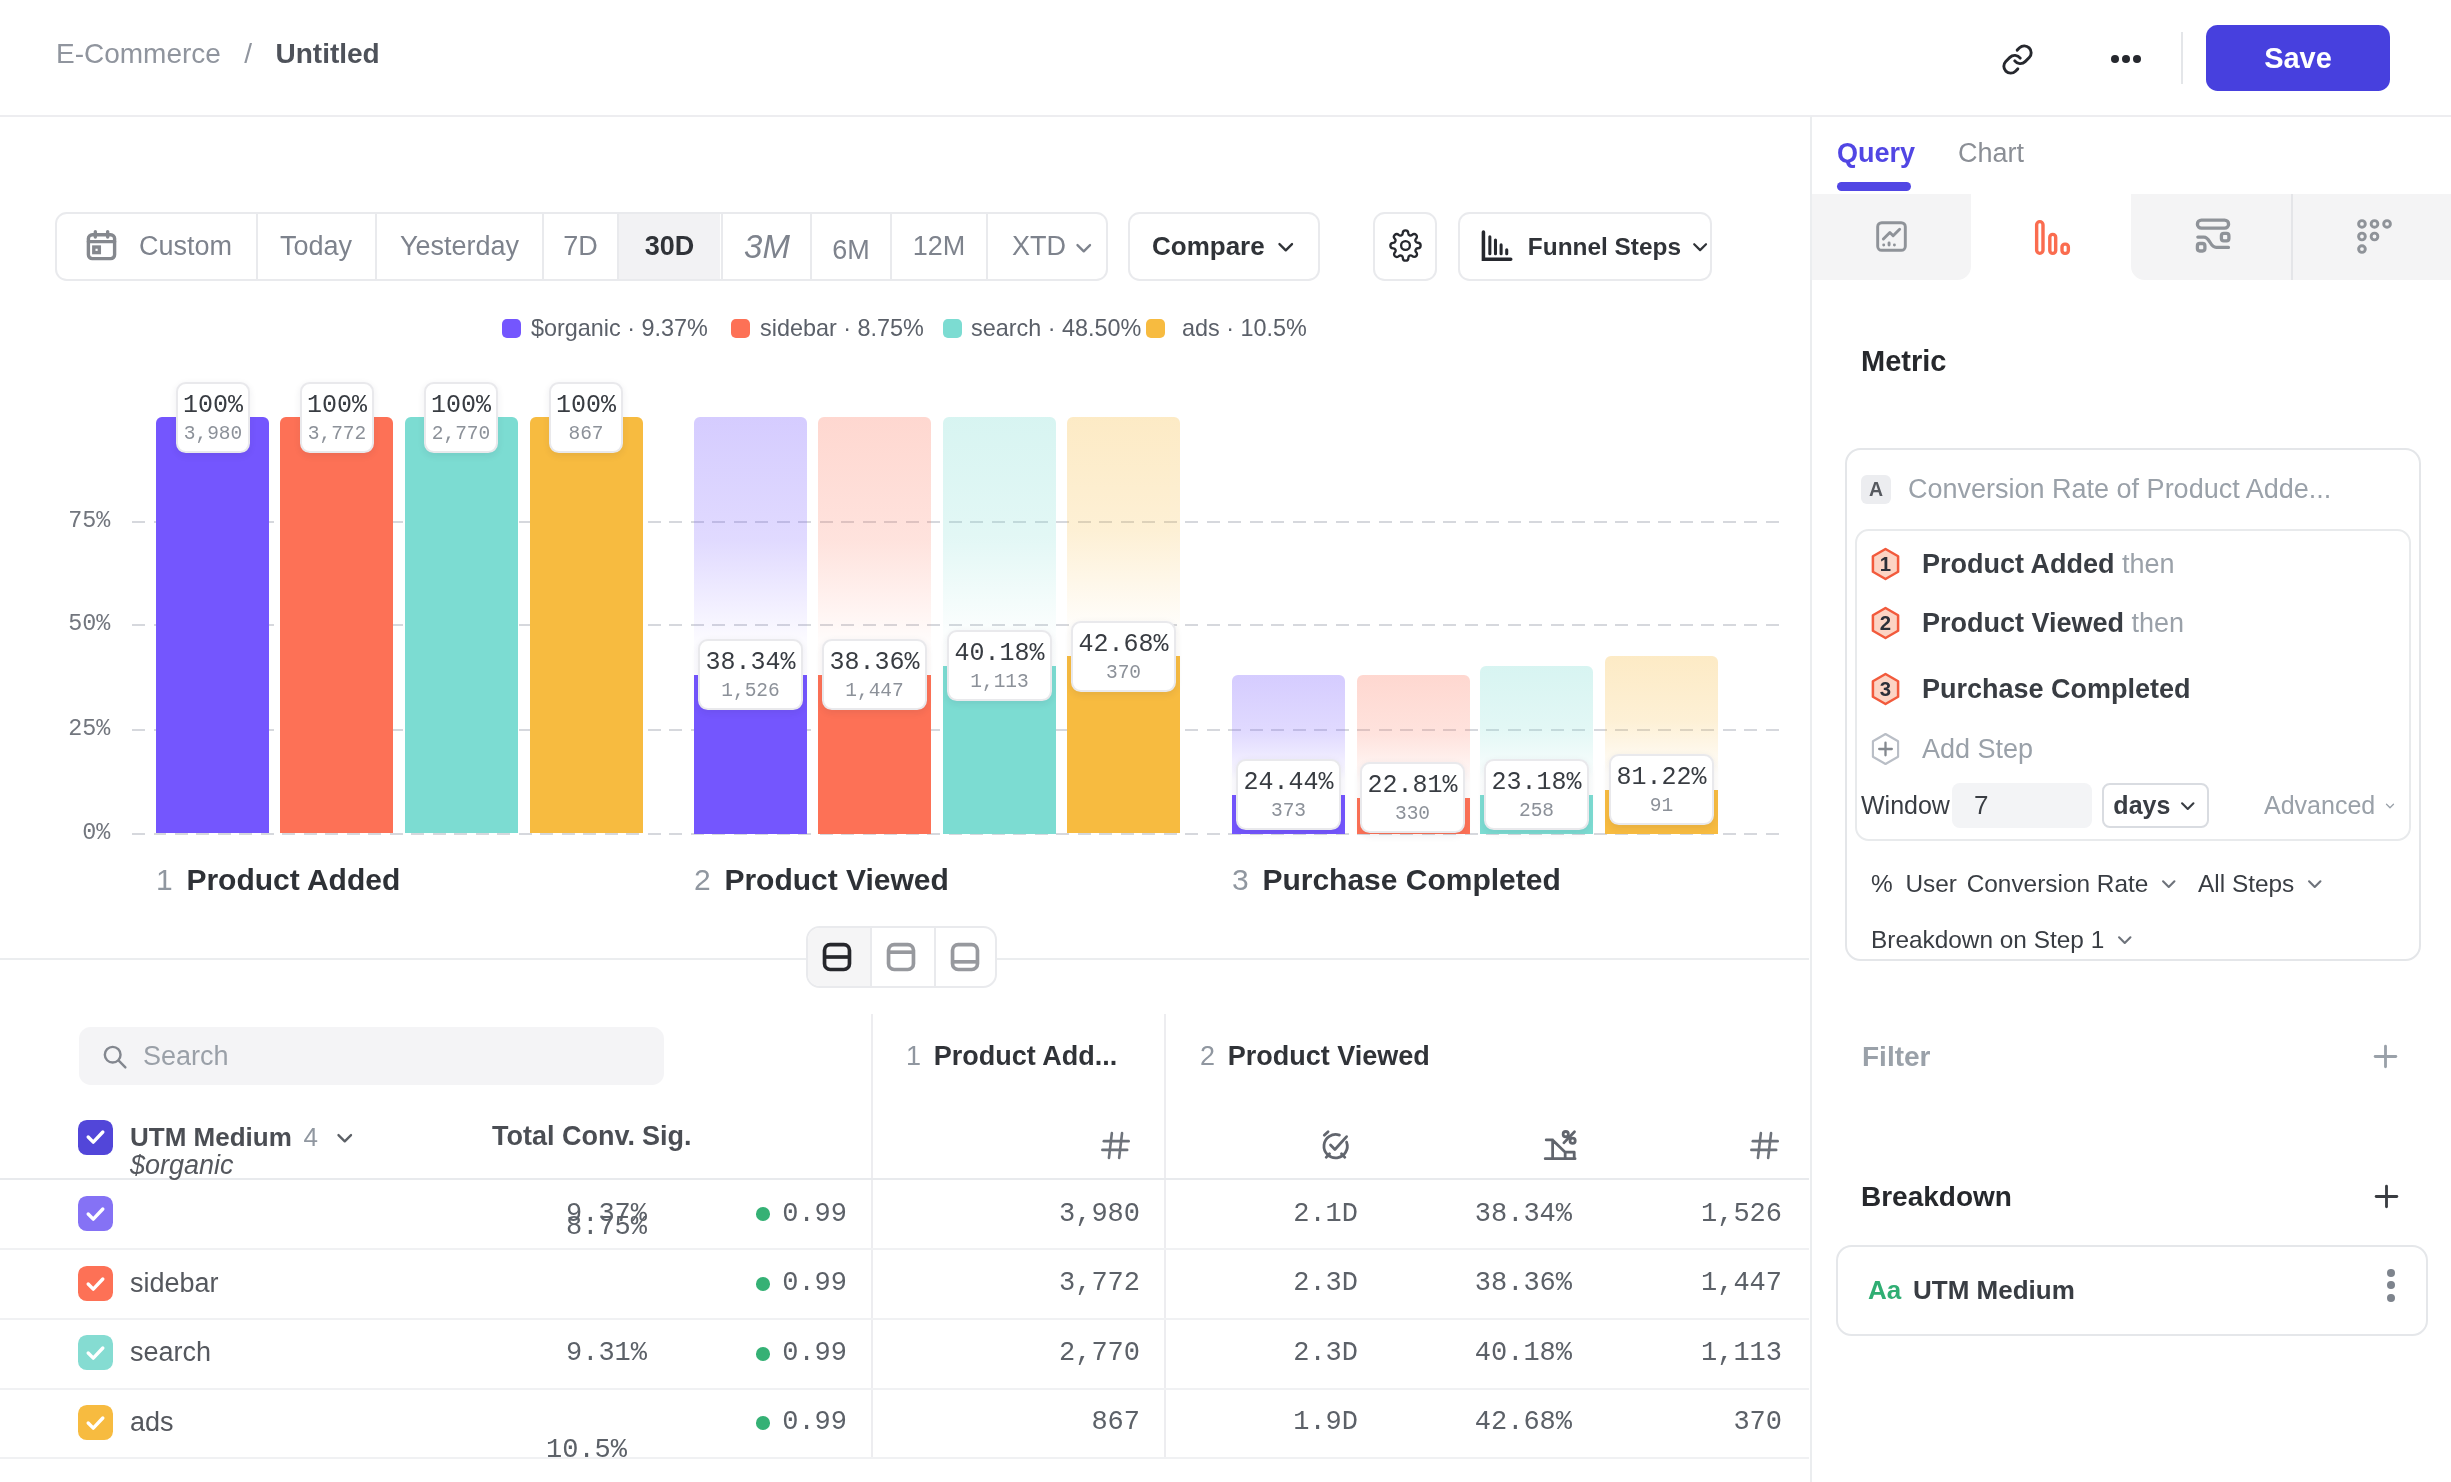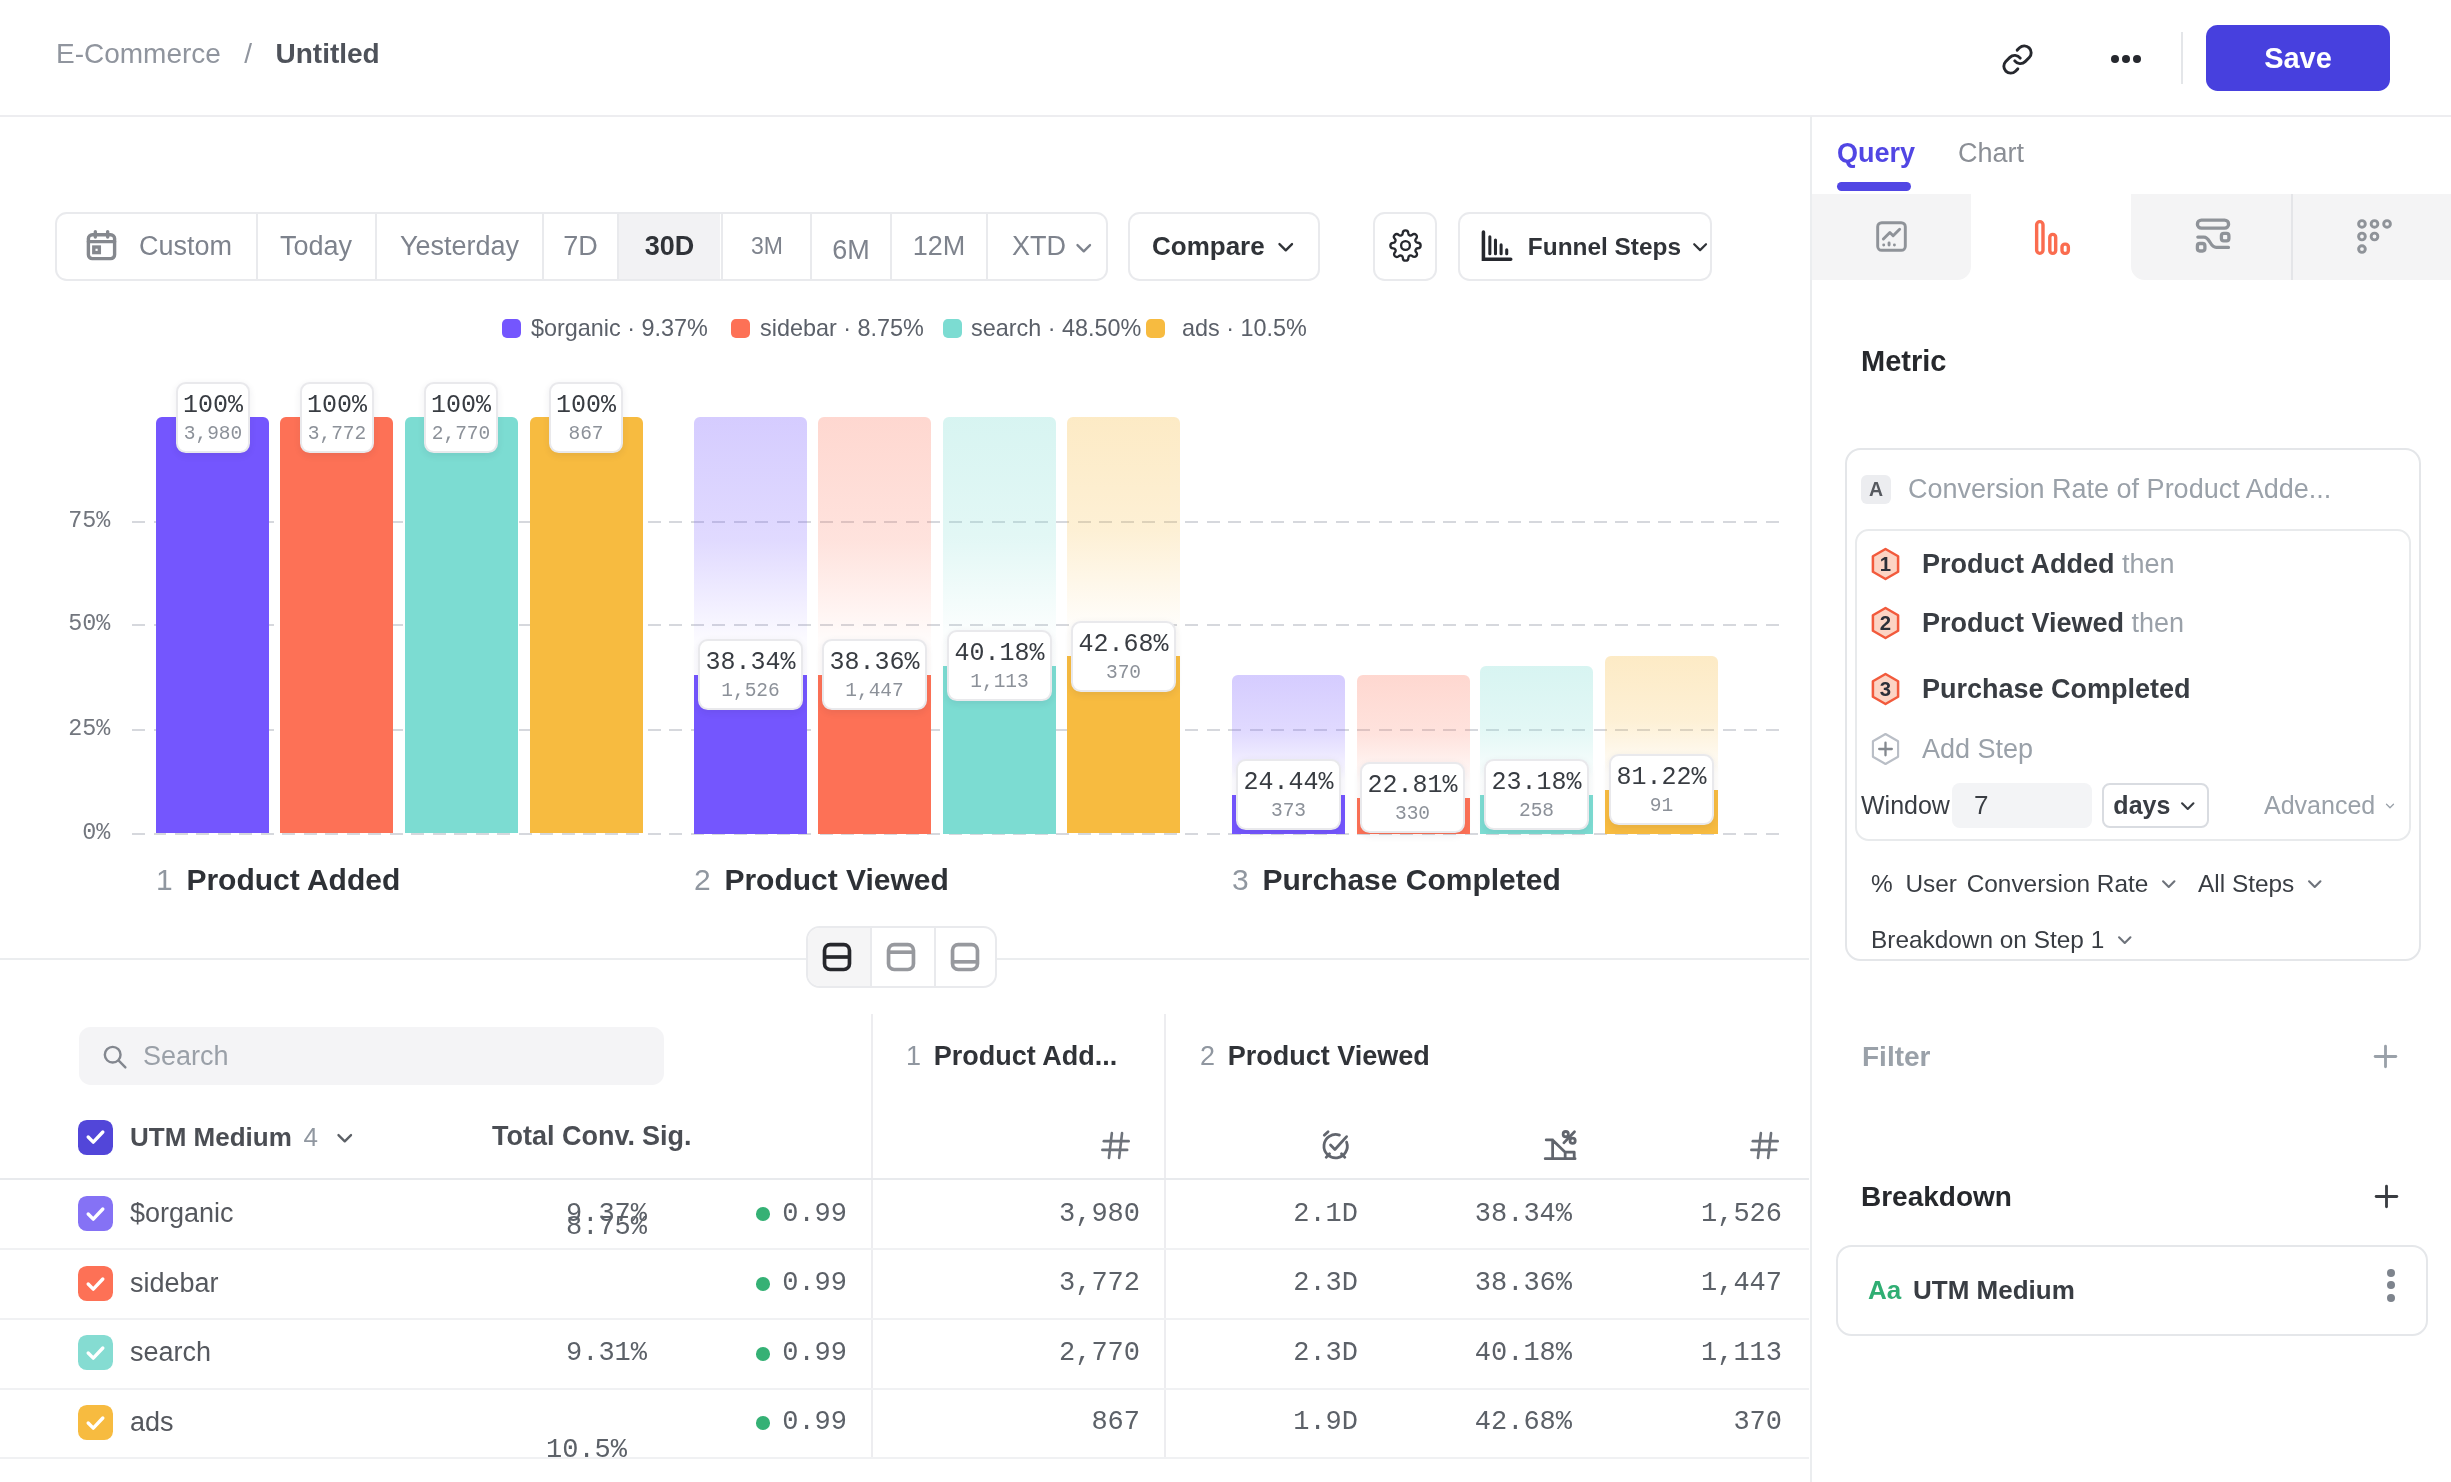--- a/index.html
+++ b/index.html
@@ -53,21 +53,21 @@
   <rect x="3.5" y="5" width="17" height="15.5" rx="2.5"></rect>
   <line x1="8" y1="3" x2="8" y2="6.5"></line>
     <line x1="16" y1="3" x2="16" y2="6.5"></line>
   <line x1="3.5" y1="9.5" x2="20.5" y2="9.5"></line>
   <rect x="7" y="13" width="3.6" height="3.6" fill="none"></rect>
 </svg>
 <div class="abs flex" style="left:139px;top:214px;height:65px;font-size:27px;color:#7e838d;">Custom</div>
 <div class="abs flex" style="left:256px;top:214px;width:120px;height:65px;justify-content:center;font-size:27px;color:#7e838d;">Today</div>
 <div class="abs flex" style="left:377px;top:214px;width:165px;height:65px;justify-content:center;font-size:27px;color:#7e838d;">Yesterday</div>
 <div class="abs flex" style="left:544px;top:214px;width:73px;height:65px;justify-content:center;font-size:27px;color:#7e838d;">7D</div>
-<div class="abs flex" style="left:723px;top:214px;width:88px;height:65px;justify-content:center;font-size:23px;color:#7e838d;">3M</div>
+<div class="abs flex" style="left:723px;top:214px;width:88px;height:65px;justify-content:center;font-size:33px;color:#7e838d;font-style:italic;">3M</div>
 <div class="abs flex" style="left:812px;top:214px;width:78px;height:72px;justify-content:center;font-size:27px;color:#7e838d;">6M</div>
 <div class="abs flex" style="left:892px;top:214px;width:94px;height:65px;justify-content:center;font-size:27px;color:#7e838d;">12M</div>
 <div class="abs flex" style="left:988px;top:214px;width:78px;height:65px;justify-content:flex-end;font-size:27px;color:#7e838d;">XTD</div>
 <svg class="abs" style="left:1073px;top:237px;" width="21.5" height="21.5" viewBox="0 0 24 24" fill="none" stroke="#7e838d" stroke-width="2.6" stroke-linecap="round" stroke-linejoin="round">
     <polyline points="5,9 12,16 19,9"></polyline>
   </svg>
 
 <div class="abs flex" style="left:1128px;top:212px;width:192px;height:69px;border:2px solid #e9eaed;border-radius:11.7px;box-sizing:border-box;justify-content:center;">
   <span style="font-size:26px;font-weight:bold;color:#303338;">Compare</span>
   <svg style="margin-left:9.8px;" width="21.5" height="21.5" viewBox="0 0 24 24" fill="none" stroke="#303338" stroke-width="2.6" stroke-linecap="round" stroke-linejoin="round">
@@ -283,21 +283,21 @@
 <div class="abs" style="left:0px;top:1178px;width:1809px;height:2px;background:#e8eaed;"></div>
 <div class="abs" style="left:0px;top:1248px;width:1809px;height:2px;background:#f0f1f3;"></div>
 <div class="abs" style="left:0px;top:1318px;width:1809px;height:2px;background:#f0f1f3;"></div>
 <div class="abs" style="left:0px;top:1388px;width:1809px;height:2px;background:#f0f1f3;"></div>
 <div class="abs" style="left:0px;top:1457px;width:1809px;height:2px;background:#f0f1f3;"></div>
 
 <div class="abs" style="left:78px;top:1196px;width:35px;height:35px;background:#8572f5;border-radius:8.8px;"></div>
 <svg class="abs" style="left:82px;top:1200px;" width="27" height="27" viewBox="0 0 24 24" fill="none" stroke="#fff" stroke-width="3" stroke-linecap="round" stroke-linejoin="round">
     <polyline points="5.5,12.5 10,17 18.5,8"></polyline>
   </svg>
-<div class="abs flex" style="left:130px;top:1196px;height:35px;font-size:27px;color:#55585e;">$organic</div>
+<div class="abs flex" style="left:130px;top:1148px;height:35px;font-size:27px;color:#55585e;font-style:italic;">$organic</div>
 <div class="abs" style="left:78px;top:1266px;width:35px;height:35px;background:#fd7156;border-radius:8.8px;"></div>
 <svg class="abs" style="left:82px;top:1270px;" width="27" height="27" viewBox="0 0 24 24" fill="none" stroke="#fff" stroke-width="3" stroke-linecap="round" stroke-linejoin="round">
     <polyline points="5.5,12.5 10,17 18.5,8"></polyline>
   </svg>
 <div class="abs flex" style="left:130px;top:1266px;height:35px;font-size:27px;color:#55585e;">sidebar</div>
 <div class="abs" style="left:78px;top:1335px;width:35px;height:35px;background:#85dcd2;border-radius:8.8px;"></div>
 <svg class="abs" style="left:82px;top:1339px;" width="27" height="27" viewBox="0 0 24 24" fill="none" stroke="#fff" stroke-width="3" stroke-linecap="round" stroke-linejoin="round">
     <polyline points="5.5,12.5 10,17 18.5,8"></polyline>
   </svg>
 <div class="abs flex" style="left:130px;top:1335px;height:35px;font-size:27px;color:#55585e;">search</div>

